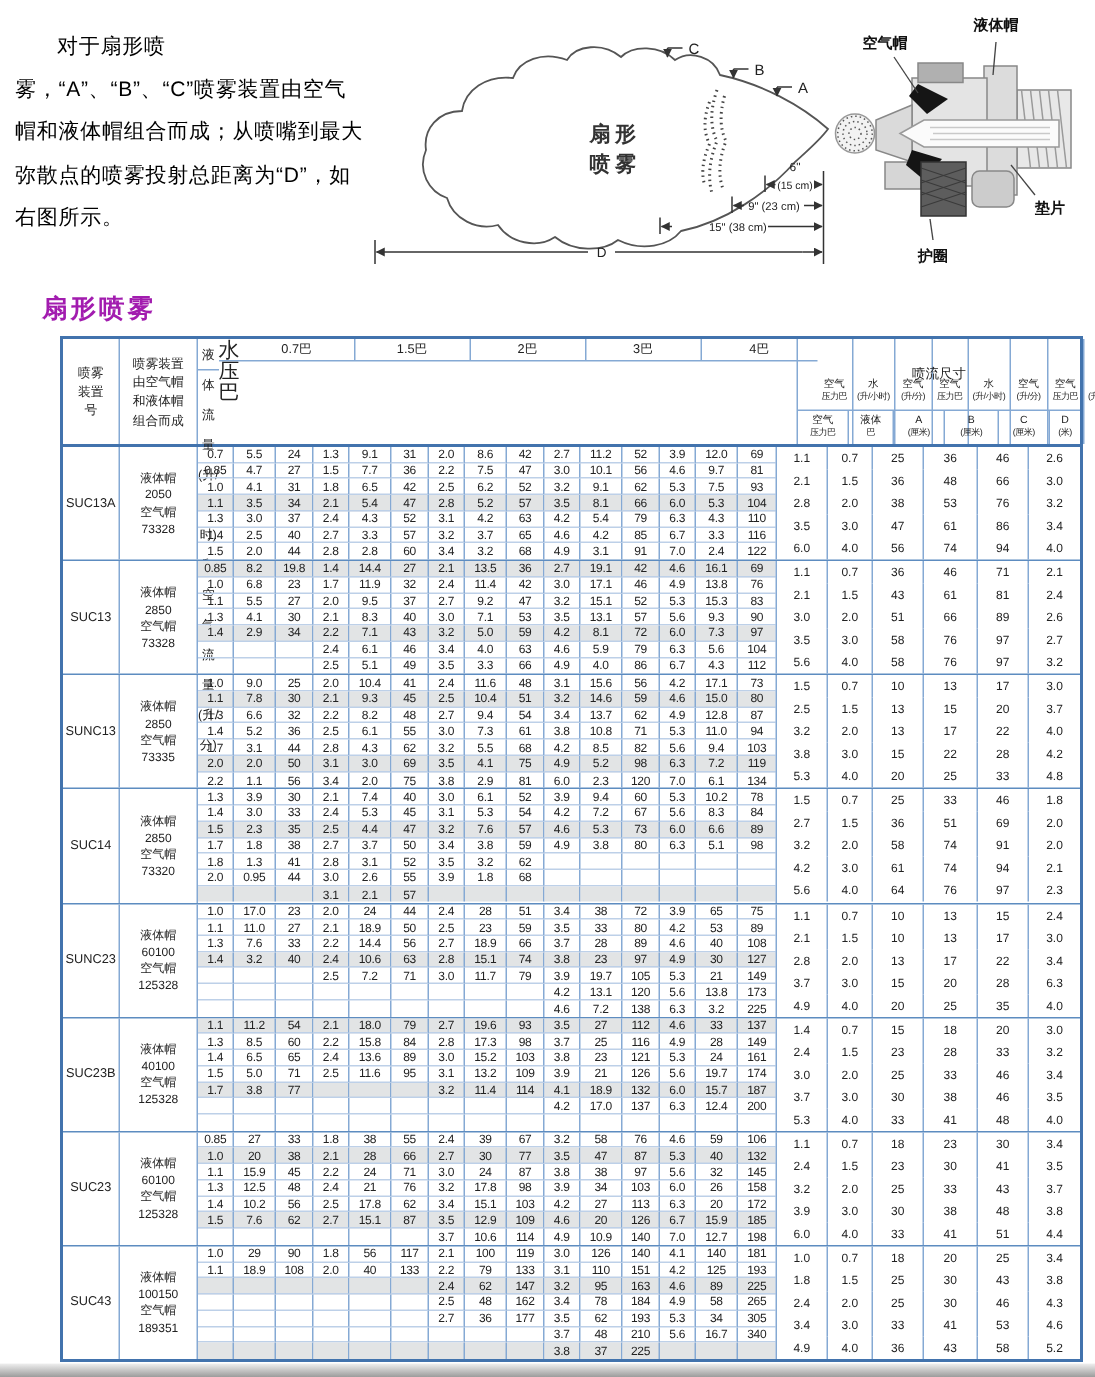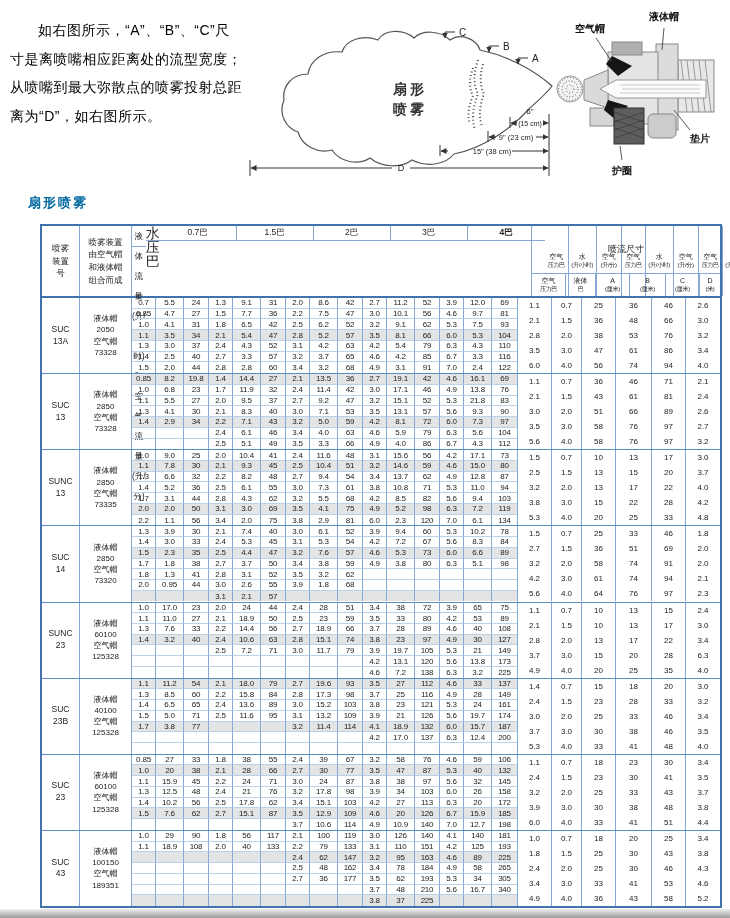--- a/index.html
+++ b/index.html
@@ -6,46 +6,46 @@
     --outer:#4273ad; --col:#85a9d4; --row:#bdd0e8; --grp:#5d8cc0;
     --shade:#e2e4e5; --ink:#222;
   }
   html,body{margin:0;padding:0;}
   body{width:730px;height:918px;background:#fff;position:relative;overflow:hidden;
        font-family:"Liberation Sans","DejaVu Sans",sans-serif;color:var(--ink);}
   .intro{position:absolute;left:10px;top:16px;width:234px;font-size:14px;line-height:28.5px;
          text-indent:28px;color:#000;letter-spacing:.5px;}
   .spray-svg{position:absolute;left:240px;top:6px;}
   .nozzle-svg{position:absolute;left:556px;top:2px;}
-  .page-title{position:absolute;left:28px;top:194px;font-size:13px;font-weight:bold;letter-spacing:2px;color:#0369a1;}
+  .page-title{position:absolute;left:28px;top:194px;font-size:17px;font-weight:bold;letter-spacing:2px;color:#a21caf;}
   .tbl{position:absolute;left:40px;top:224px;width:682px;height:684px;box-sizing:border-box;
        border:2px solid var(--outer);display:flex;flex-direction:column;font-size:8px;}
   .thead{display:flex;height:70px;border-bottom:2px solid var(--outer);flex:none;}
   .h-dev{width:38px;box-sizing:border-box;border-right:1px solid var(--col);display:flex;align-items:center;
          justify-content:center;text-align:center;font-size:8.5px;padding:16px 8px;line-height:1.5;}
   .h-caps{width:52px;box-sizing:border-box;border-right:1px solid var(--col);display:flex;align-items:center;
           justify-content:center;text-align:center;font-size:8.5px;padding:0 6px;line-height:1.5;}
   .h-flow{width:385px;box-sizing:border-box;display:flex;flex-direction:row;flex:none;justify-content:space-between;}
   .h-flow-title{height:20px;line-height:20px;text-align:center;font-size:8.5px;border-bottom:1px solid var(--col);}
   .h-press{height:14px;line-height:14px;text-align:center;font-size:14px;border-bottom:1px solid var(--col);}
   .h-pgroups{display:flex;height:14px;border-bottom:1px solid var(--col);}
   .h-pg{width:77px;box-sizing:border-box;text-align:center;line-height:13px;font-size:8.5px;border-right:1px solid var(--col);}
-  .h-pg:last-child{border-right:none;font-weight:bold;}
+  .h-pg:last-child{border-right:none;}
   .h-subcols{display:flex;flex:1;}
   .hsub{box-sizing:border-box;border-right:1px solid var(--col);display:flex;flex-direction:column;
         align-items:center;justify-content:center;text-align:center;font-size:7px;line-height:1.25;overflow:hidden;}
   .hsub div:last-child{font-size:6px;letter-spacing:-.3px;white-space:nowrap;}
   .hsub.nb{border-right:none;}
   .h-jet{flex:1;display:flex;flex-direction:column;border-left:1px solid var(--col);box-sizing:border-box;margin-left:14px;}
   .h-jet-title{flex:1;display:flex;align-items:center;justify-content:center;font-size:9px;border-bottom:1px solid var(--col);}
   .h-jet-sub{height:22px;display:flex;}
   .tbody{flex:1;display:flex;flex-direction:column;}
   .grp{flex:1;display:flex;}
   .grp:not(:last-child){border-bottom:1.5px solid var(--grp);}
-  .g-dev{width:38px;box-sizing:border-box;border-right:1px solid var(--col);display:flex;flex-direction:column;
+  .g-dev{width:38px;box-sizing:border-box;border-right:1px solid var(--col);display:flex;flex-direction:row;
          align-items:center;justify-content:center;font-size:8.5px;line-height:1.4;text-align:center;}
   .g-caps{width:52px;box-sizing:border-box;border-right:1px solid var(--col);display:flex;flex-direction:column;
           align-items:center;justify-content:center;font-size:8px;line-height:1.4;text-align:center;}
   .g-flow{width:385px;box-sizing:border-box;display:grid;flex:none;
           grid-template-columns:24px 28px 25px 24px 28px 25px 24px 28px 25px 24px 28px 25px 24px 28px 25px;
           grid-template-rows:repeat(7,1fr);}
   .fc{box-sizing:border-box;border-right:1px solid var(--col);border-bottom:1px solid var(--row);
       display:flex;align-items:center;justify-content:center;font-size:8px;letter-spacing:-.2px;}
   .fc.nbb{border-bottom:none;}
   .fc.nbr{border-right:none;}
@@ -55,21 +55,21 @@
   .jc{box-sizing:border-box;border-right:1px solid var(--col);display:flex;align-items:center;
       justify-content:center;font-size:8px;}
   .jc.last{border-right:none;}
   .scan-bar{position:absolute;left:0;right:0;bottom:0;height:9px;
             background:linear-gradient(#efefef,#9c9c9c);}
   svg text{font-family:"Liberation Sans","DejaVu Sans",sans-serif;}
 </style>
 </head>
 <body>
 
-<div class="intro">如右图所示，“A”、“B”、“C”尺寸是离喷嘴相应距离处的流型宽度；从喷嘴到最大弥散点的喷雾投射总距离为“D”，如右图所示。</div>
+<div class="intro">对于扇形喷雾，“A”、“B”、“C”喷雾装置由空气帽和液体帽组合而成；从喷嘴到最大弥散点的喷雾投射总距离为“D”，如右图所示。</div>
 
 <svg class="spray-svg" width="325" height="180" viewBox="0 0 325 180">
   <defs>
     <marker id="ar" markerWidth="7" markerHeight="7" refX="5.5" refY="3" orient="auto">
       <path d="M0,0L6,3L0,6Z" fill="#333"></path>
     </marker>
   </defs>
   <path d="M312,80 C294,64 268,50 240,44 C236,32 220,27 210,34 C200,24 182,24 174,32
            C162,22 144,24 138,34 C122,28 106,34 102,46 C84,44 70,54 68,68
            C52,68 42,80 44,94 C38,108 46,122 58,126 C62,140 78,148 92,144
@@ -483,21 +483,21 @@
           <div class="fc">2.0</div>
           <div class="fc">9.5</div>
           <div class="fc">37</div>
           <div class="fc">2.7</div>
           <div class="fc">9.2</div>
           <div class="fc">47</div>
           <div class="fc">3.2</div>
           <div class="fc">15.1</div>
           <div class="fc">52</div>
           <div class="fc">5.3</div>
-          <div class="fc">21.8</div>
+          <div class="fc">15.3</div>
           <div class="fc nbr">83</div>
           <div class="fc">1.3</div>
           <div class="fc">4.1</div>
           <div class="fc">30</div>
           <div class="fc">2.1</div>
           <div class="fc">8.3</div>
           <div class="fc">40</div>
           <div class="fc">3.0</div>
           <div class="fc">7.1</div>
           <div class="fc">53</div>

